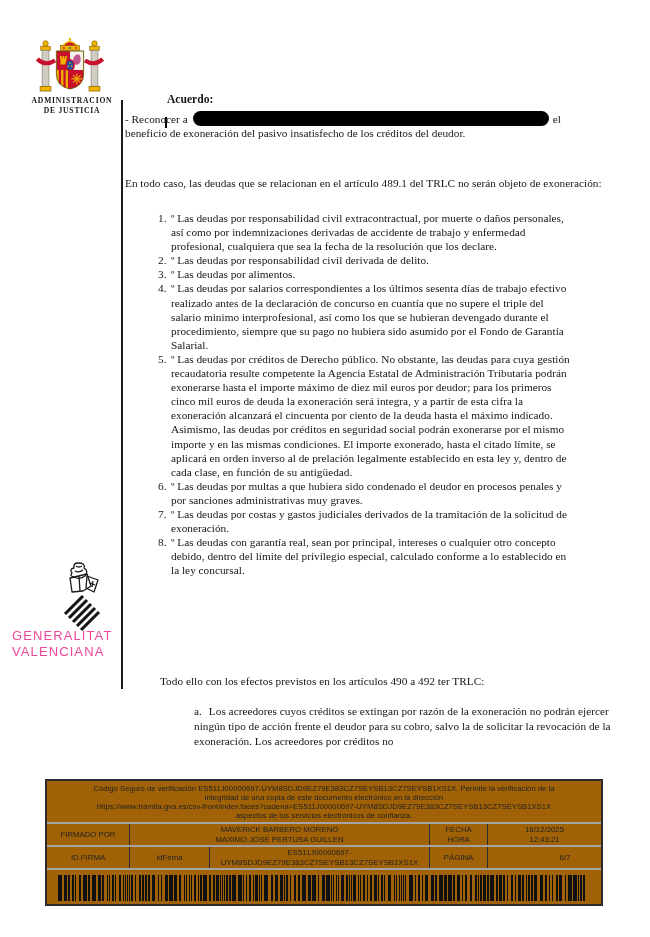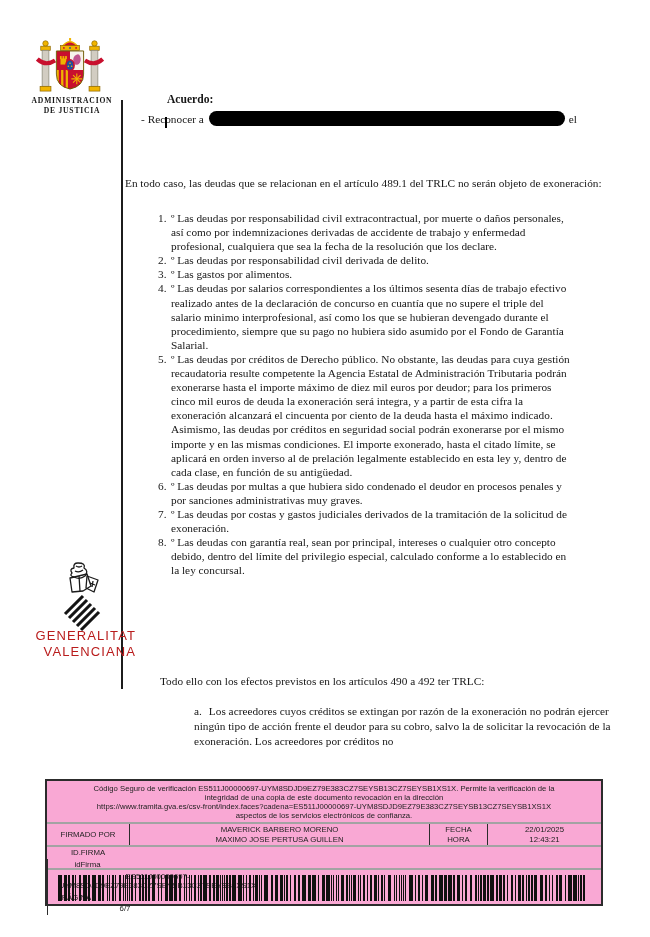--- a/index.html
+++ b/index.html
@@ -7,50 +7,50 @@
        font-family:"Liberation Serif",serif;color:#161616;}
   *{box-sizing:border-box;}
   .abs{position:absolute;}
 
   
   #coa{left:36px;top:36px;}
   #admin-label{left:14px;top:96px;width:116px;text-align:center;font-weight:bold;
                font-size:7.6px;line-height:9.8px;letter-spacing:.8px;}
   #vrule{left:121px;top:100px;width:2px;height:589px;background:#1c1c1c;}
   #gv-emblem{left:55px;top:560px;}
-  #gv-text{left:12px;top:628px;width:124px;text-align:right;
+  #gv-text{left:12px;top:628px;width:124px;text-align:left;
            font-family:"Liberation Sans",sans-serif;font-size:13px;line-height:16px;
-           letter-spacing:1.1px;color:#b91c1c;}
+           letter-spacing:1.1px;color:#ec4899;}
 
   
   #acuerdo{left:167px;top:93px;font-weight:bold;font-size:11.6px;}
-  #res{left:125px;top:111px;width:468px;font-size:11.3px;line-height:14.4px;text-align:center;}
+  #res{left:125px;top:111px;width:468px;font-size:11.3px;line-height:14.4px;}
   .redbar{display:inline-block;width:356px;height:15px;background:#000;
           border-radius:8px;vertical-align:-3px;margin:0 4px 0 5px;}
   #cursor{left:165px;top:117px;width:2px;height:11px;background:#000;}
   #intro{left:125px;top:176px;width:502px;font-size:11.3px;line-height:14.2px;}
   #numlist{left:125px;top:211px;width:446px;font-size:11.3px;line-height:14.1px;}
   #numlist .li{position:relative;margin-left:46px;}
   #numlist .num{position:absolute;left:-13px;top:0;}
   #effects{left:160px;top:675px;font-size:11.3px;}
   #item-a{left:194px;top:704px;width:422px;font-size:11.3px;line-height:14.8px;}
   #item-a .num{margin-right:7px;}
 
   
   #footer{left:45px;top:779px;width:558px;border:2px solid #2c2c2c;
-          font-family:"Liberation Sans",sans-serif;color:#222;background:#f9a8d4;}
+          font-family:"Liberation Sans",sans-serif;color:#222;background:#a16207;}
   .frow{display:flex;border-top:2px solid #a3a3a3;}
   .frow.first{border-top:none;}
   #csv{display:block;padding:3px 6px 2px;text-align:center;font-size:7.7px;line-height:9.1px;}
   .cell{border-left:1px solid #2c2c2c;display:flex;flex-direction:column;
         justify-content:center;align-items:center;text-align:center;
         font-size:7.8px;line-height:9.6px;padding:1px 2px;}
   .cell.nb{border-left:none;}
   .r2{height:23px;}
-  .r3{height:23px;flex-direction:column;}
+  .r3{height:23px;}
   .c1{width:82px;}.c2{width:300px;}.c3{width:58px;}.c4{width:114px;}
   .d1{width:82px;}.d2{width:80px;}.d3{width:220px;}.d4{width:58px;}.d5{width:114px;padding-left:43px;}
   #bcrow{height:36px;display:block;}
   #bc{margin:5px 0 0 11px;height:26px;}
 </style>
 </head>
 <body>
 
 <div class="abs" id="coa">
   <svg width="68" height="68" viewBox="0 0 100 100">
@@ -142,61 +142,62 @@
 
 <div class="abs" id="gv-text">
   <div>GENERALITAT</div>
   <div>VALENCIANA</div>
 </div>
 
 <div class="abs" id="acuerdo">Acuerdo:</div>
 
 <div class="abs" id="res">
   <span>- Reconocer a</span><span class="redbar"></span><span>el</span>
+  <div>beneficio de exoneración del pasivo insatisfecho de los créditos del deudor.</div>
 </div>
 <div class="abs" id="cursor"></div>
 
 <div class="abs" id="intro">En todo caso, las deudas que se relacionan en el artículo 489.1 del TRLC no serán objeto de exoneración:</div>
 
 <div class="abs" id="numlist">
   <div class="li"><span class="num">1.</span><span>º Las deudas por responsabilidad civil extracontractual, por muerte o daños personales, así como por indemnizaciones derivadas de accidente de trabajo y enfermedad profesional, cualquiera que sea la fecha de la resolución que los declare.</span></div>
   <div class="li"><span class="num">2.</span><span>º Las deudas por responsabilidad civil derivada de delito.</span></div>
-  <div class="li"><span class="num">3.</span><span>º Las gastos por alimentos.</span></div>
+  <div class="li"><span class="num">3.</span><span>º Las deudas por alimentos.</span></div>
   <div class="li"><span class="num">4.</span><span>º Las deudas por salarios correspondientes a los últimos sesenta días de trabajo efectivo realizado antes de la declaración de concurso en cuantía que no supere el triple del salario minimo interprofesional, así como los que se hubieran devengado durante el procedimiento, siempre que su pago no hubiera sido asumido por el Fondo de Garantía Salarial.</span></div>
   <div class="li"><span class="num">5.</span><span>º Las deudas por créditos de Derecho público. No obstante, las deudas para cuya gestión recaudatoria resulte competente la Agencia Estatal de Administración Tributaria podrán exonerarse hasta el importe máximo de diez mil euros por deudor; para los primeros cinco mil euros de deuda la exoneración será integra, y a partir de esta cifra la exoneración alcanzará el cincuenta por ciento de la deuda hasta el máximo indicado. Asimismo, las deudas por créditos en seguridad social podrán exonerarse por el mismo importe y en las mismas condiciones. El importe exonerado, hasta el citado límite, se aplicará en orden inverso al de prelación legalmente establecido en esta ley y, dentro de cada clase, en función de su antigüedad.</span></div>
   <div class="li"><span class="num">6.</span><span>º Las deudas por multas a que hubiera sido condenado el deudor en procesos penales y por sanciones administrativas muy graves.</span></div>
   <div class="li"><span class="num">7.</span><span>º Las deudas por costas y gastos judiciales derivados de la tramitación de la solicitud de exoneración.</span></div>
   <div class="li"><span class="num">8.</span><span>º Las deudas con garantía real, sean por principal, intereses o cualquier otro concepto debido, dentro del límite del privilegio especial, calculado conforme a lo establecido en la ley concursal.</span></div>
 </div>
 
 <div class="abs" id="effects">Todo ello con los efectos previstos en los artículos 490 a 492 ter TRLC:</div>
 
 <div class="abs" id="item-a">
   <span class="num">a.</span><span>Los acreedores cuyos créditos se extingan por razón de la exoneración no podrán ejercer ningún tipo de acción frente el deudor para su cobro, salvo la de solicitar la revocación de la exoneración. Los acreedores por créditos no</span>
 </div>
 
 <div class="abs" id="footer">
   <div class="frow first" id="csv">
     <div>Código Seguro de verificación ES511J00000697-UYM8SDJD9EZ79E383CZ7SEYSB13CZ7SEYSB1XS1X. Permite la verificación de la</div>
-    <div>integridad de una copia de este documento revocación en la dirección</div>
+    <div>integridad de una copia de este documento electrónico en la dirección</div>
     <div>https://www.tramita.gva.es/csv-front/index.faces?cadena=ES511J00000697-UYM8SDJD9EZ79E383CZ7SEYSB13CZ7SEYSB1XS1X</div>
     <div>aspectos de los servicios electrónicos de confianza.</div>
   </div>
   <div class="frow r2">
     <div class="cell nb c1">FIRMADO POR</div>
     <div class="cell c2">
       <div>MAVERICK BARBERO MORENO</div>
       <div>MAXIMO JOSE PERTUSA GUILLEN</div>
     </div>
     <div class="cell c3">
       <div>FECHA</div>
       <div>HORA</div>
     </div>
     <div class="cell c4">
-      <div>22/01/2025</div>
+      <div>16/12/2025</div>
       <div>12:43:21</div>
     </div>
   </div>
   <div class="frow r3">
     <div class="cell nb d1">ID.FIRMA</div>
     <div class="cell d2">idFirma</div>
     <div class="cell d3">
       <div>ES511J00000697-</div>
       <div>UYM8SDJD9EZ79E383CZ7SEYSB13CZ7SEYSB1XS1X</div>
     </div>

